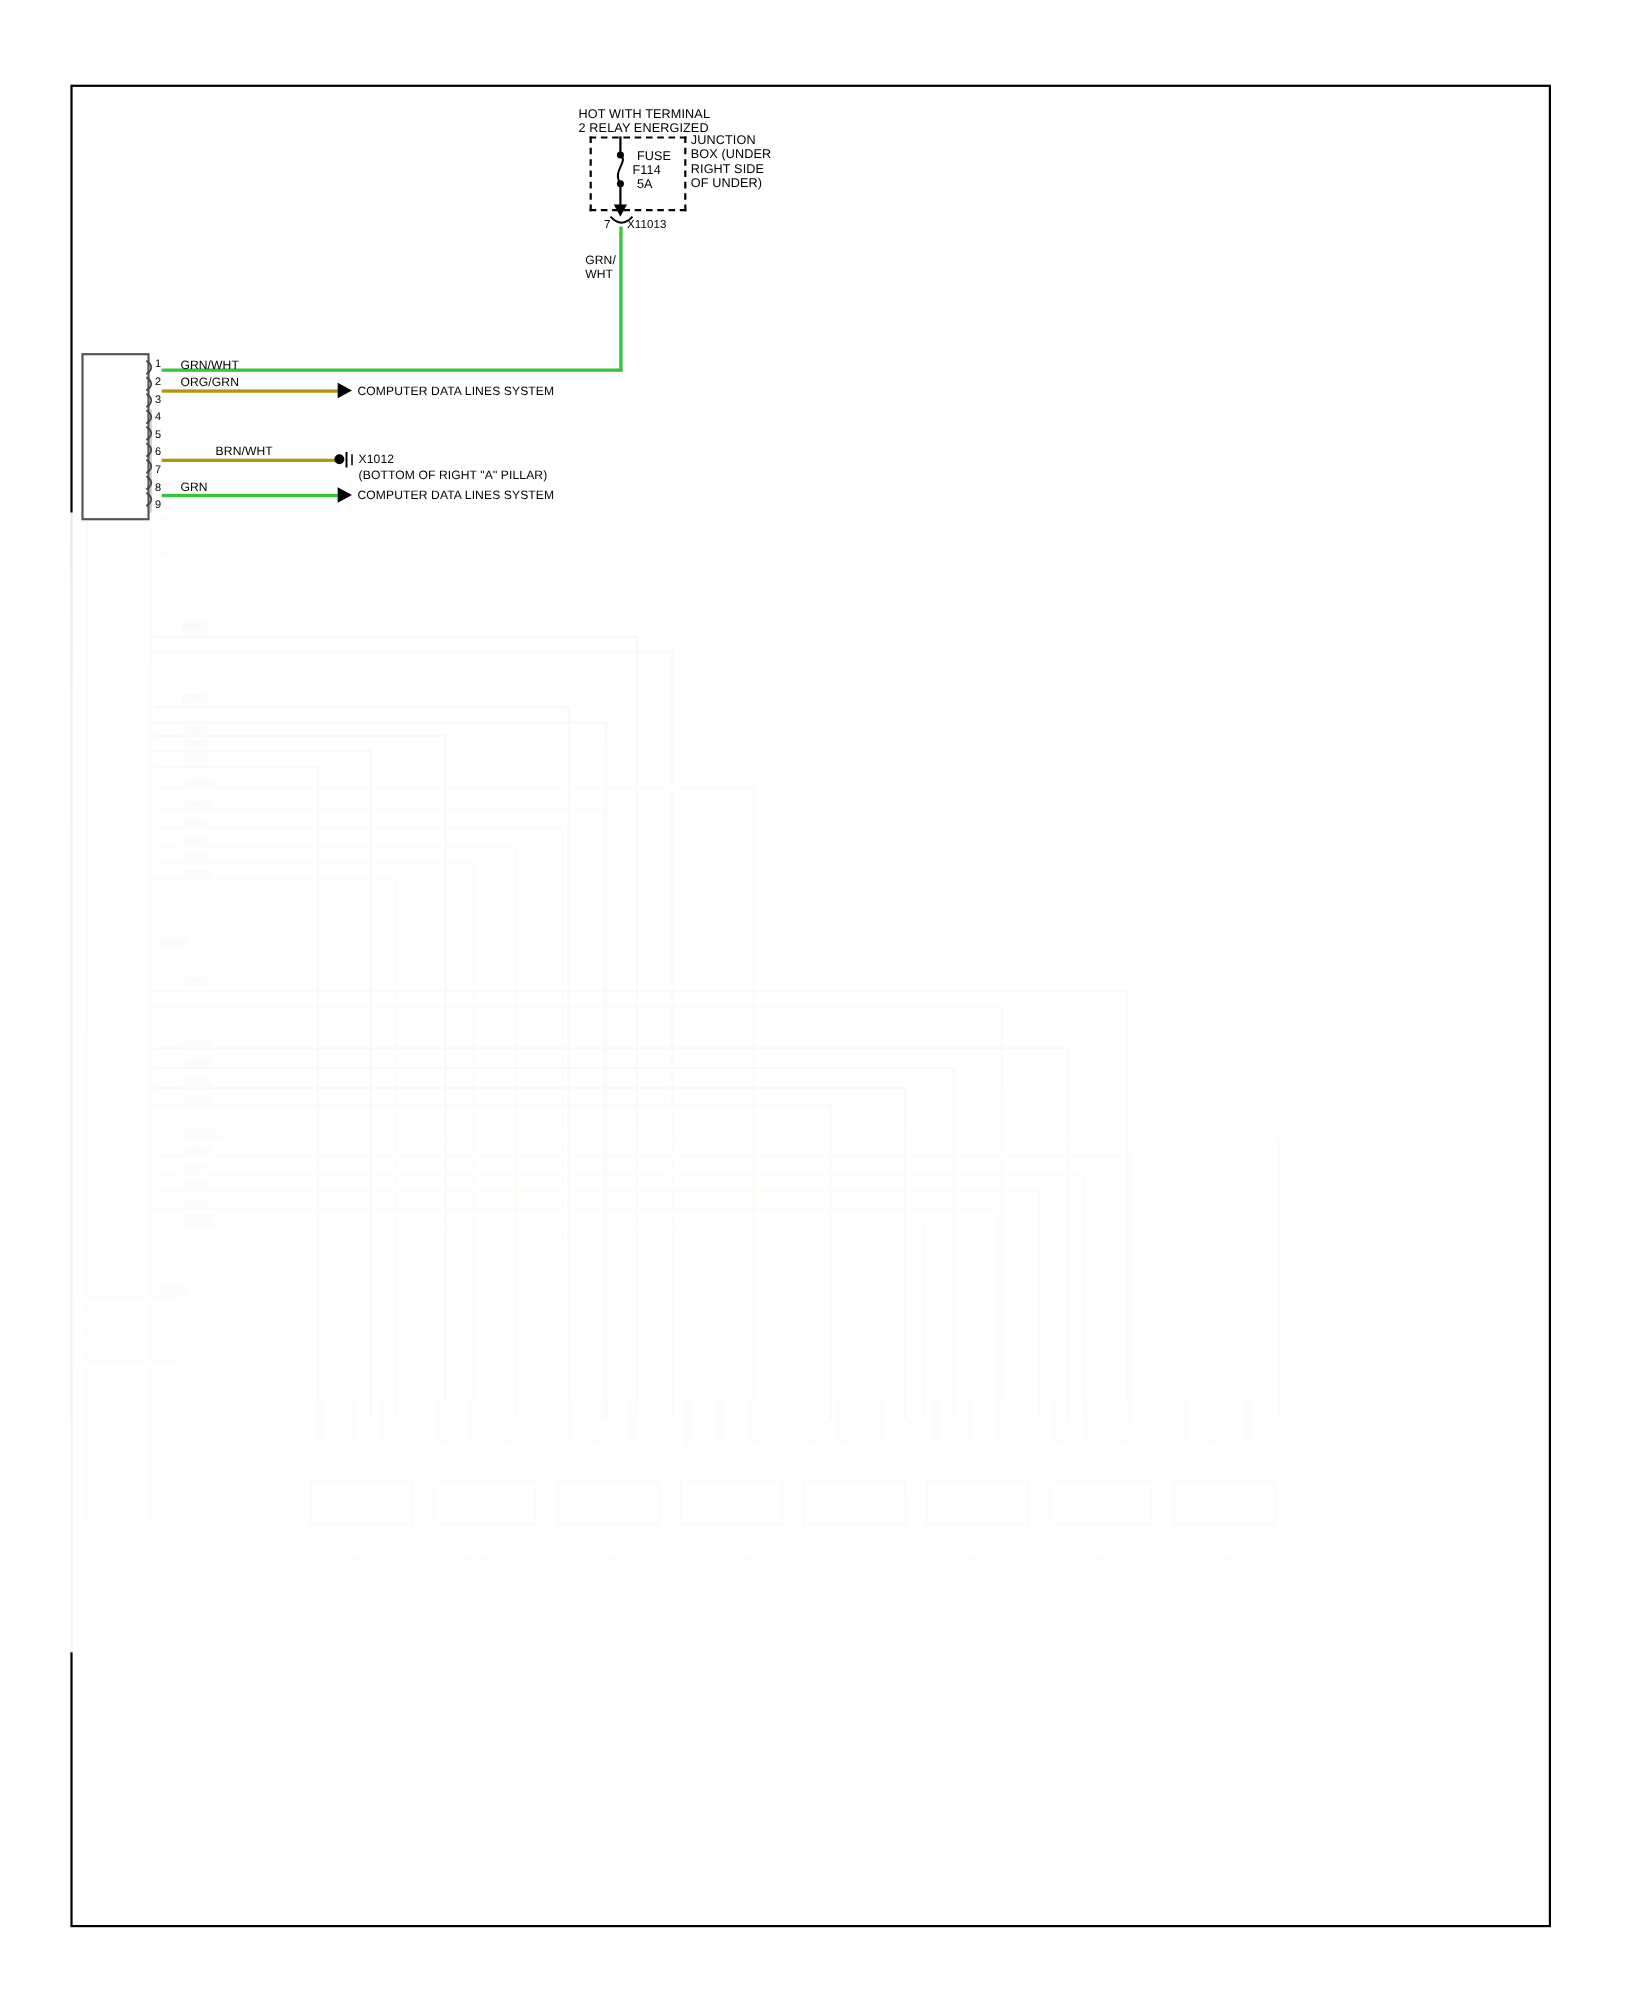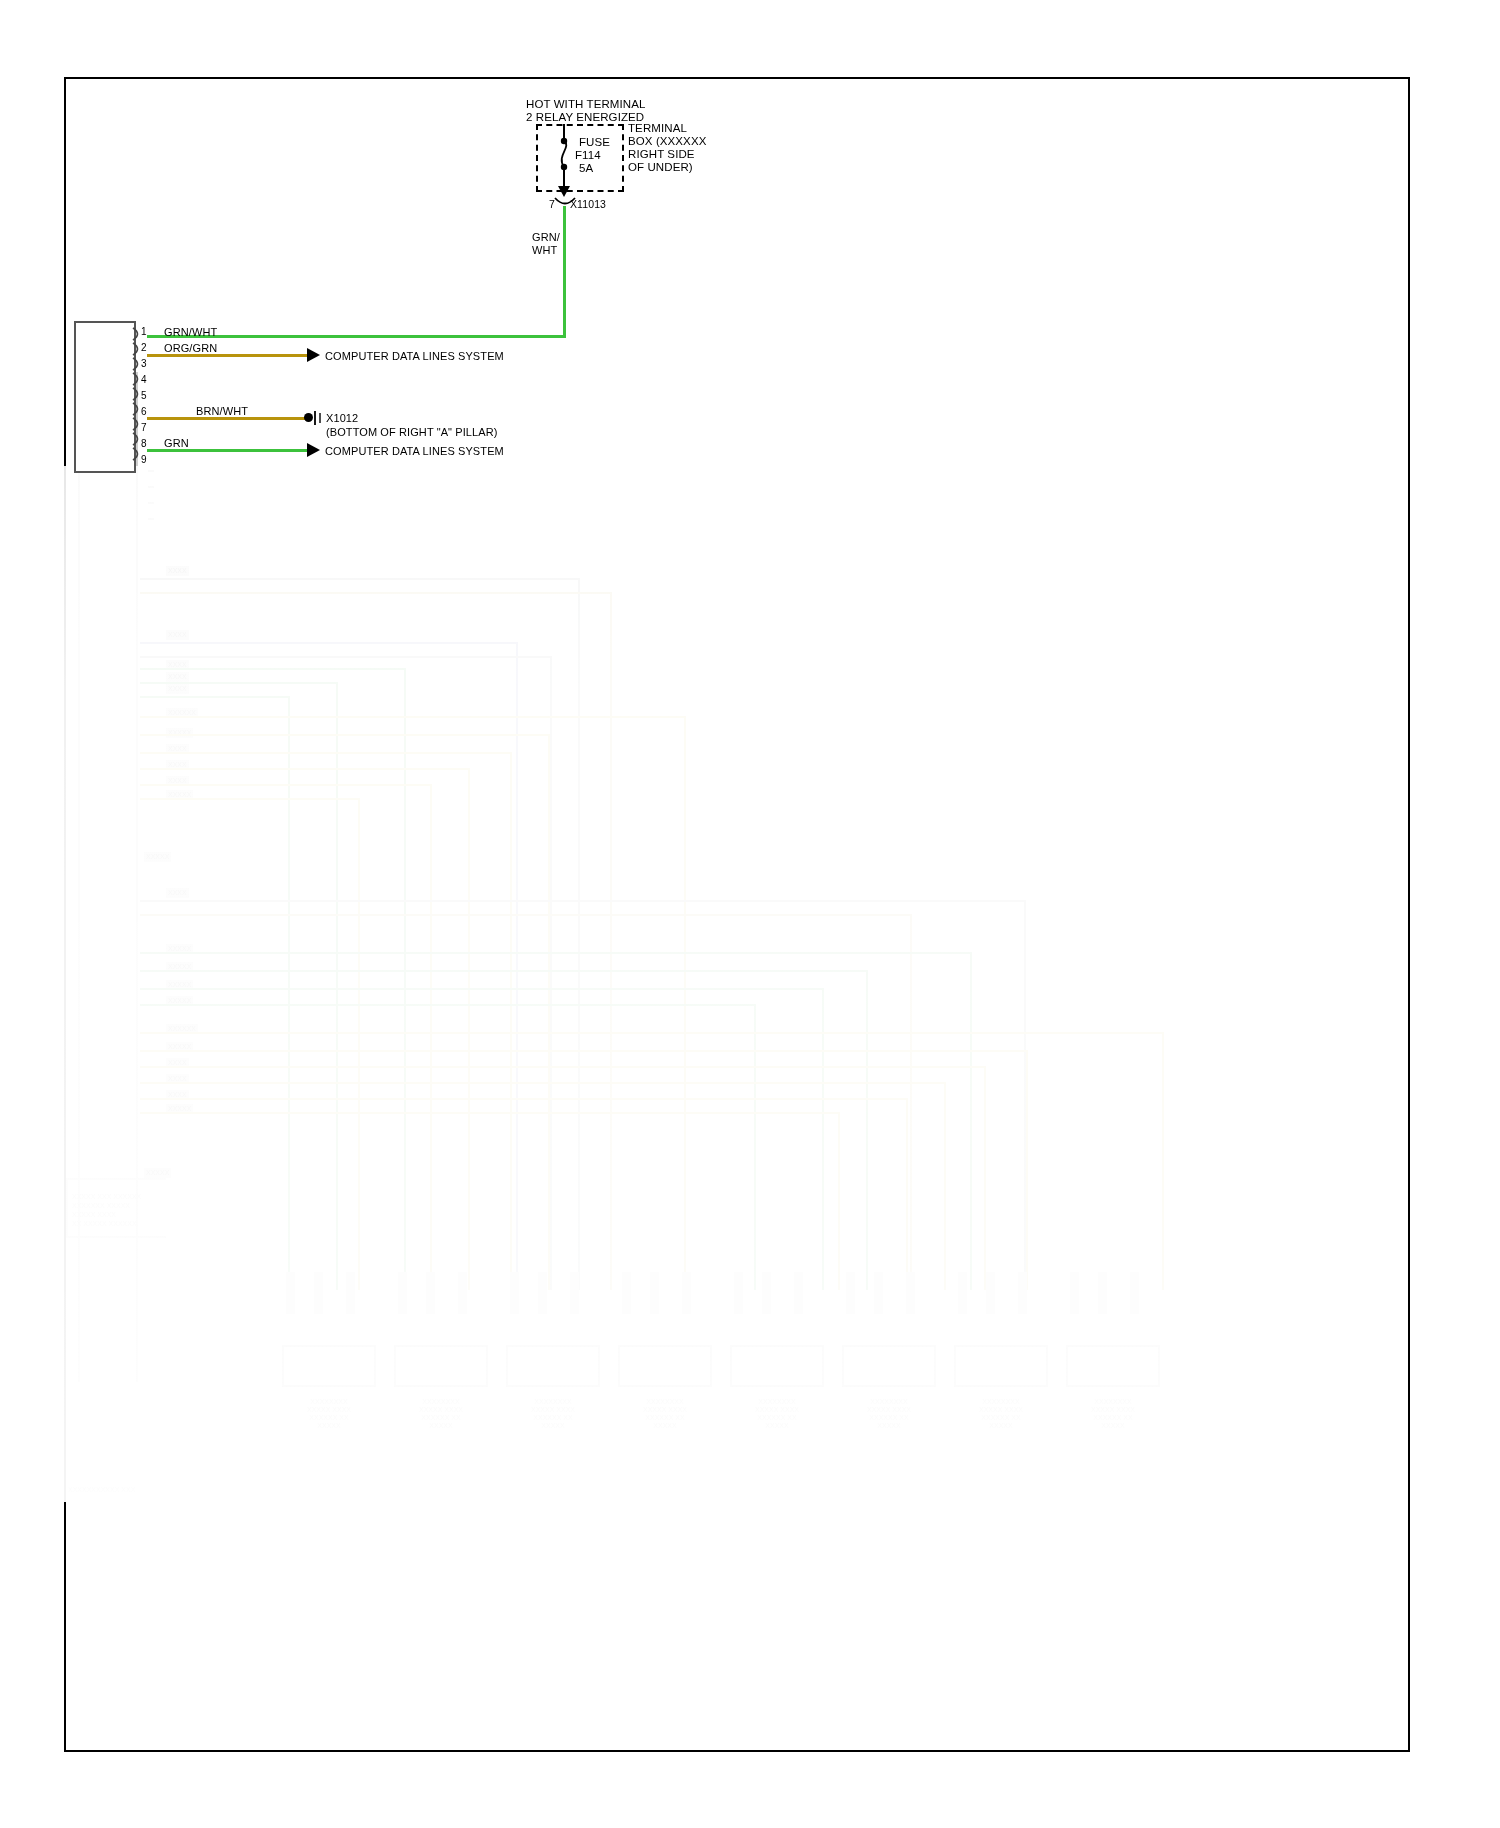--- a/index.html
+++ b/index.html
@@ -390,22 +390,22 @@
         <circle cx="12" cy="5" r="3.2" fill="#000"></circle>
         <circle cx="12" cy="31" r="3.2" fill="#000"></circle>
         <path d="M12 5 C 20 11, 4 19, 12 31" stroke="#000" stroke-width="1.8" fill="none"></path>
       </svg>
     </div>
 
     <div class="lbl" style="left:579px; top:135px; font-size:11.5px;">FUSE</div>
     <div class="lbl" style="left:575px; top:148px; font-size:11.5px;">F114</div>
     <div class="lbl" style="left:579px; top:161px; font-size:11.5px;">5A</div>
 
-    <div class="lbl" style="left:628px; top:121px; font-size:11.5px;">TERMINAL</div>
-    <div class="lbl" style="left:628px; top:134px; font-size:11.5px;">BOX (XXXXXX</div>
+    <div class="lbl" style="left:628px; top:121px; font-size:11.5px;">JUNCTION</div>
+    <div class="lbl" style="left:628px; top:134px; font-size:11.5px;">BOX (UNDER</div>
     <div class="lbl" style="left:628px; top:147px; font-size:11.5px;">RIGHT SIDE</div>
     <div class="lbl" style="left:628px; top:160px; font-size:11.5px;">OF UNDER)</div>
 
     <div class="thinline v" style="left:563px; top:168px; height:22px;"></div>
     <div class="arrow-down" style="left:558px; top:186px;"></div>
 
     <div class="svgwrap" style="left:554px; top:195px;">
       <svg width="22" height="12" viewBox="0 0 22 12">
         <path d="M1 1 Q 11 12, 21 1" stroke="#000" stroke-width="1.8" fill="none"></path>
       </svg>

